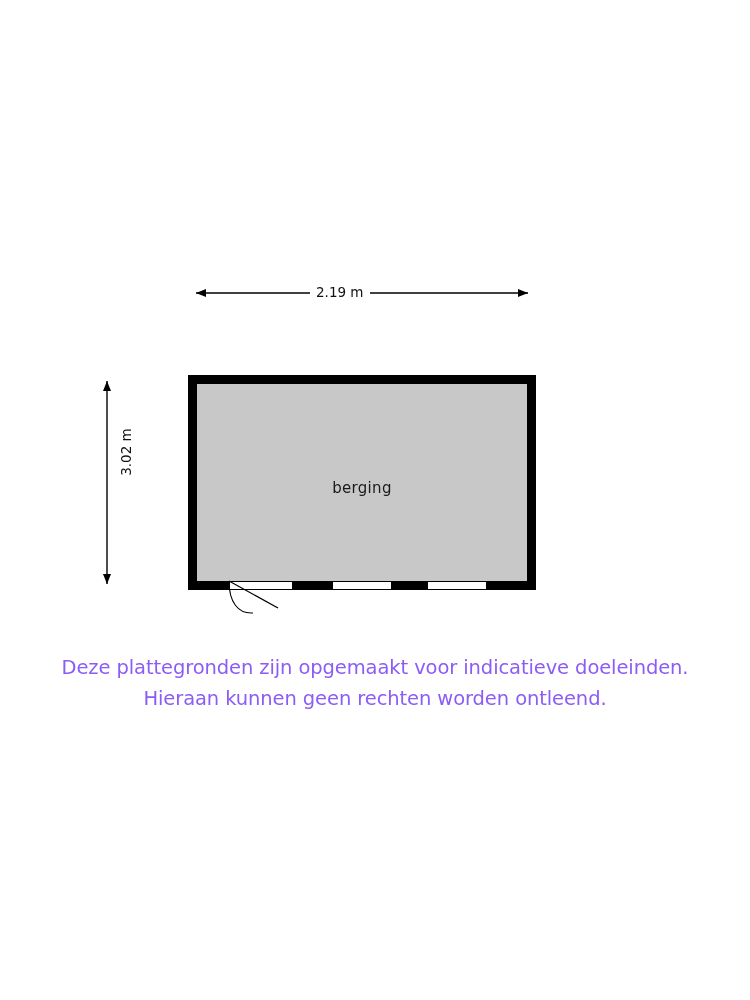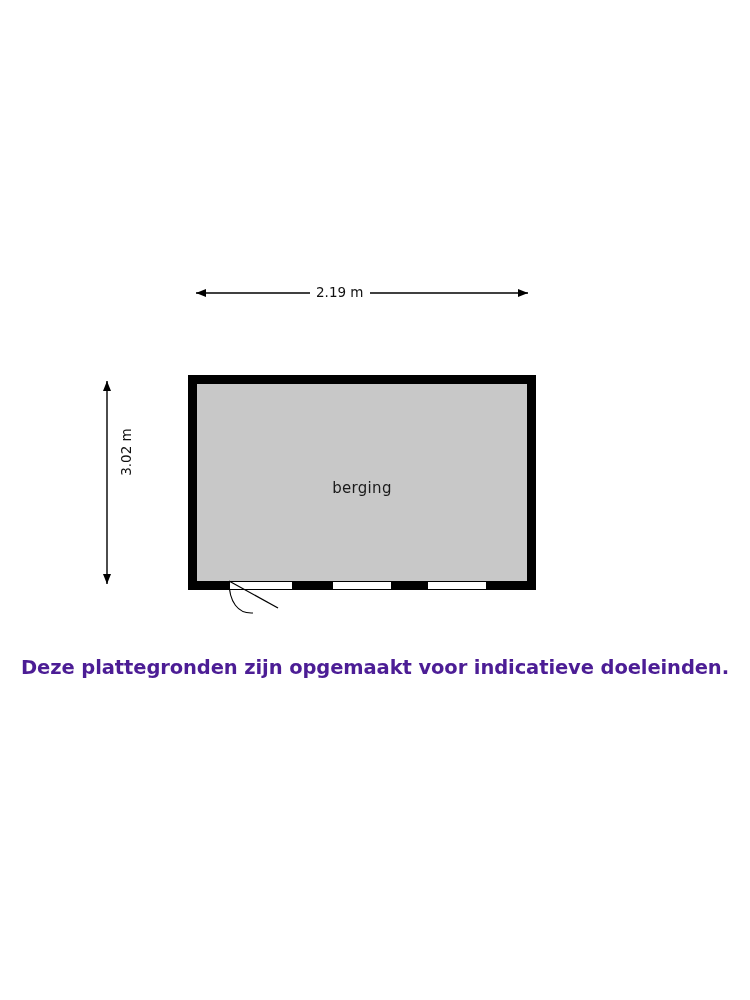--- a/index.html
+++ b/index.html
@@ -87,24 +87,24 @@
     transform-origin: center center;
   }
 
   
   #disclaimer {
     position: absolute;
     left: 0;
     right: 0;
     top: 652px;
     text-align: center;
-    font-weight: bold;
+    font-weight: normal;
     font-size: 19.5px;
     line-height: 31px;
-    color: #4c1d95;
+    color: #8b5cf6;
     letter-spacing: -0.1px;
   }
   #disclaimer .line2 {
     display: block;
   }
 </style>
 </head>
 <body>
 
 <div id="floorplan">
@@ -134,13 +134,14 @@
 
   <svg id="door-swing" viewBox="0 0 62 50">
     <line x1="1" y1="1" x2="50" y2="28" stroke="#000000" stroke-width="1.3"></line>
     <path d="M1,1 C1,22 10,34 25,33" fill="none" stroke="#000000" stroke-width="1.1"></path>
   </svg>
 
 </div>
 
 <div id="disclaimer">
   <span class="line1">Deze plattegronden zijn opgemaakt voor indicatieve doeleinden.</span>
+  <span class="line2">Hieraan kunnen geen rechten worden ontleend.</span>
 </div>
 
 </body></html>

